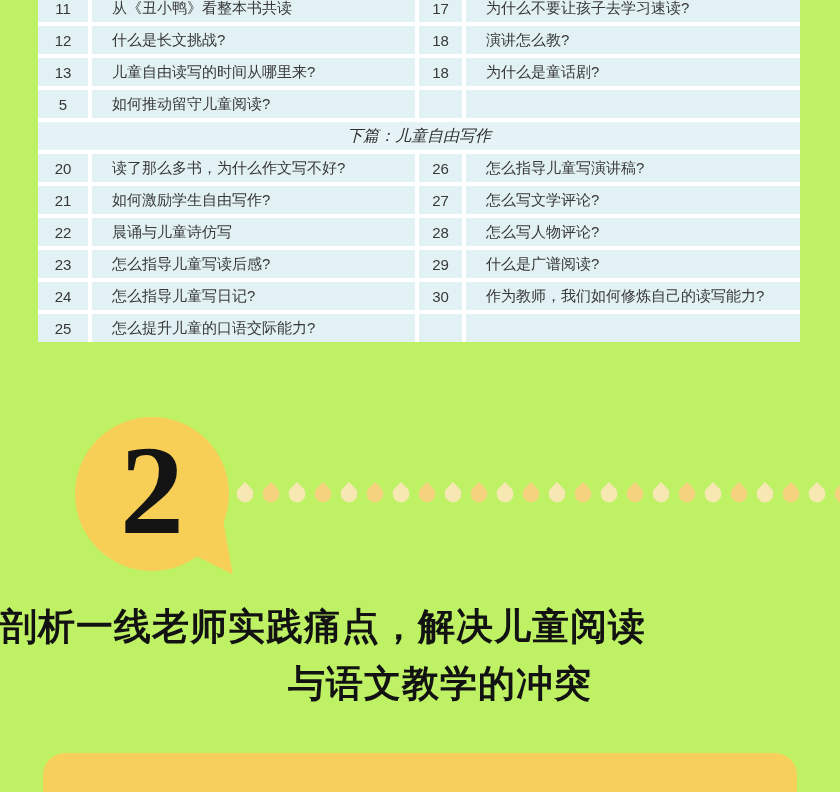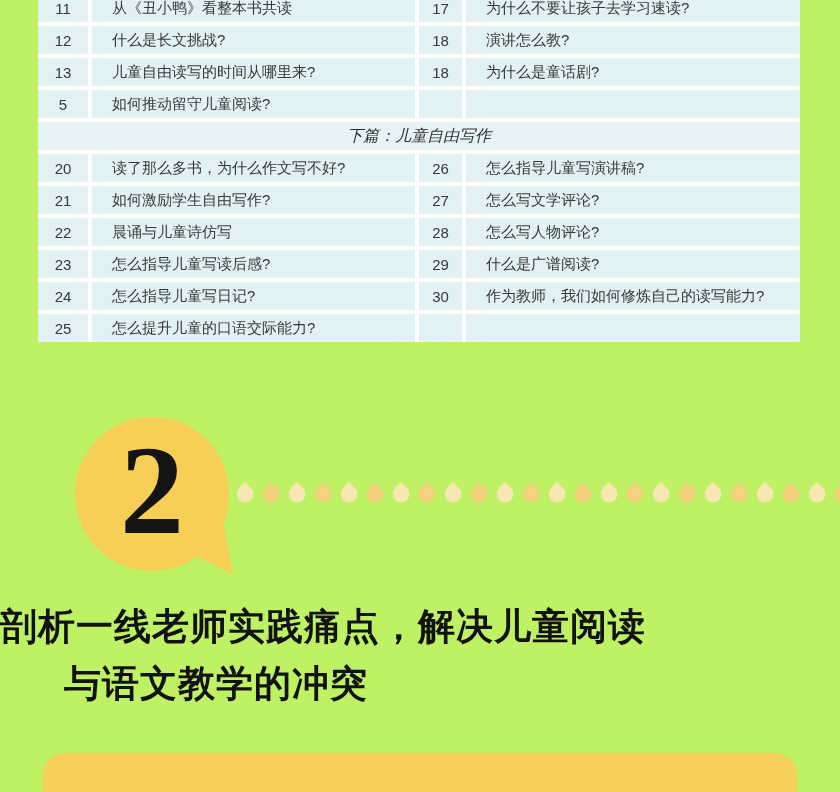--- a/index.html
+++ b/index.html
@@ -104,21 +104,21 @@
     top: 598px;
     width: 840px;
     font-family: "Liberation Serif", "DejaVu Serif", serif;
     font-weight: bold;
     font-size: 37px;
     line-height: 57px;
     color: #121212;
     letter-spacing: 1px;
   }
   .heading .line1 { display: block; }
-  .heading .line2 { display: block; padding-left: 64px; }
+  .heading .line2 { display: block; padding-left: 40px; text-align: center; }
 
   
   .bottom-card {
     position: absolute;
     left: 43px;
     top: 753px;
     width: 754px;
     height: 80px;
     background: #F6D05B;
     border-radius: 22px;

